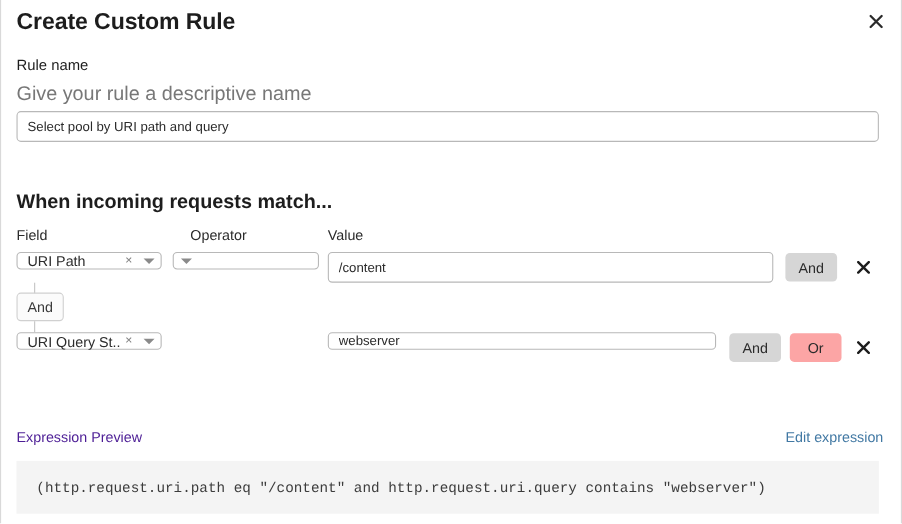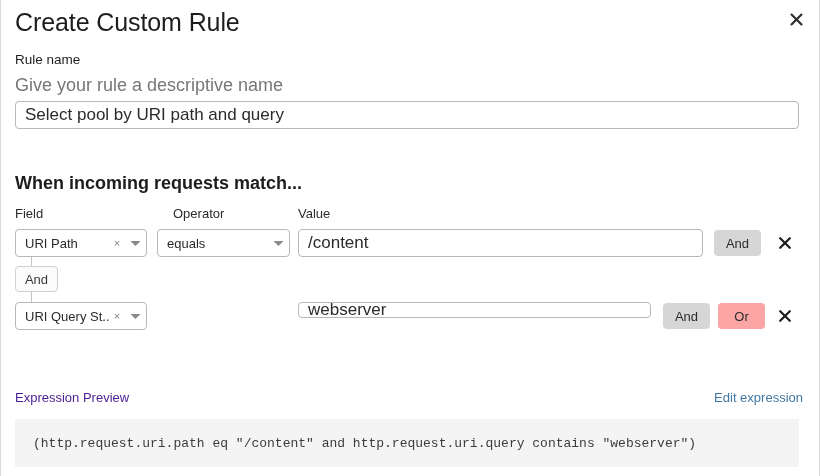--- a/index.html
+++ b/index.html
@@ -20,22 +20,22 @@
     background: #ffffff;
     border-left: 1px solid #d9d9d9;
     border-right: 1px solid #d9d9d9;
   }
 
   
   .dialog-title {
     position: absolute;
     left: 14px;
     top: 8px;
-    font-size: 25px;
-    font-weight: normal;
+    font-size: 21px;
+    font-weight: bold;
     letter-spacing: -0.1px;
     color: #1d1d1d;
   }
 
   .close-button {
     position: absolute;
     right: 10px;
     top: 6px;
     width: 26px;
     height: 26px;
@@ -66,21 +66,21 @@
 
   .rule-name-label   { left: 14px; top: 52px; }
   .rule-name-hint    { left: 14px; top: 75px; }
 
   .text-input {
     position: absolute;
     background: #ffffff;
     border: 1px solid #b8b8b8;
     border-radius: 4px;
     font-family: "Liberation Sans", sans-serif;
-    font-size: 17px;
+    font-size: 12px;
     color: #2b2b2b;
     padding: 0 9px;
     outline: none;
   }
   .text-input::placeholder { color: #9a9a9a; }
 
   .rule-name-input {
     left: 14px;
     top: 101px;
     width: 784px;
@@ -104,21 +104,21 @@
     font-size: 13px;
     color: #2b2b2b;
   }
   .col-field    { left: 14px; }
   .col-operator { left: 172px; }
   .col-value    { left: 297px; }
 
   
   .select-box {
     position: absolute;
-    height: 28px;
+    height: 16px;
     background: #ffffff;
     border: 1px solid #b8b8b8;
     border-radius: 4px;
     display: flex;
     align-items: center;
     cursor: pointer;
     font-size: 13px;
     color: #2b2b2b;
   }
   .select-text {
@@ -280,21 +280,20 @@
     <span class="select-text">URI Path</span>
     <span class="clear-icon">×</span>
     <span class="caret-icon">
       <svg width="11" height="7" viewBox="0 0 11 7" aria-hidden="true">
           <path d="M0.5 1 L5.5 6 L10.5 1 Z" fill="#8a8a8a"></path>
         </svg>
     </span>
   </div>
 
   <div class="select-box row1-operator">
-    <span class="select-text">equals</span>
     <span class="caret-icon">
       <svg width="11" height="7" viewBox="0 0 11 7" aria-hidden="true">
           <path d="M0.5 1 L5.5 6 L10.5 1 Z" fill="#8a8a8a"></path>
         </svg>
     </span>
   </div>
 
   <input class="text-input row1-value" type="text" value="/content" style="">
 
   <button class="logic-button row1-and">And</button>

